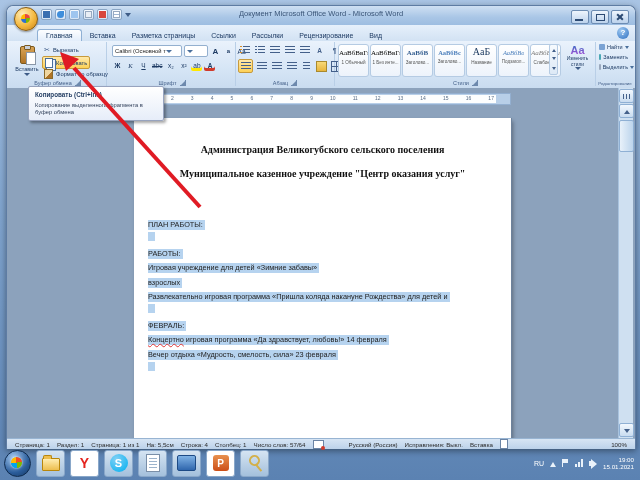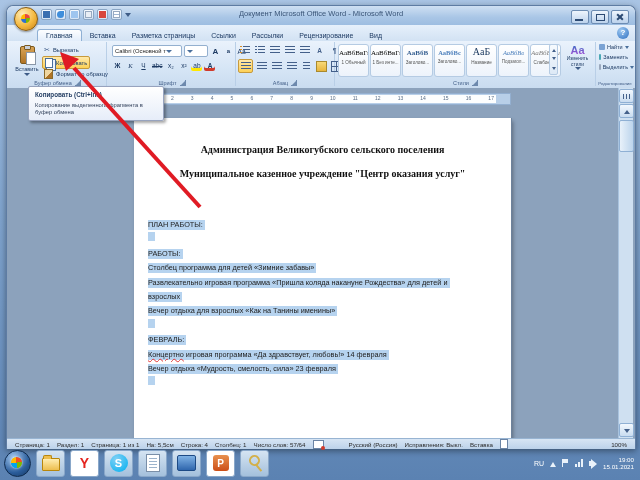--- a/index.html
+++ b/index.html
@@ -450,24 +450,23 @@
           <span>17</span>
       </div>
     </div>
     <div id="page" class="ab">
       <div id="dh1" class="dh">Администрация Великогубского сельского поселения</div>
       <div id="dh2" class="dh">Муниципальное казенное учреждение "Центр оказания услуг"</div>
       <div id="dlines">
           <div class="dline"><span class="hl">ПЛАН РАБОТЫ:</span></div>
           <div class="dline"><span class="selblock"></span></div>
           <div class="dline"><span class="hl">РАБОТЫ:</span></div>
-          <div class="dline"><span class="hl">Столбец программа для детей «Зимние забавы»</span></div>
+          <div class="dline"><span class="hl">Игровая учреждение для детей «Зимние забавы»</span></div>
+          <div class="dline"><span class="hl">взрослых</span></div>
           <div class="dline"><span class="hl">Развлекательно игровая программа «Пришла коляда накануне Рождества» для детей и</span></div>
-          <div class="dline"><span class="hl">взрослых</span></div>
-          <div class="dline"><span class="hl">Вечер отдыха для взрослых «Как на Танины именины»</span></div>
           <div class="dline"><span class="selblock"></span></div>
           <div class="dline"><span class="hl">ФЕВРАЛЬ:</span></div>
           <div class="dline"><span class="hl"><span class="sq">Концертно</span> игровая программа «Да здравствует, любовь!» 14 февраля</span></div>
           <div class="dline"><span class="hl">Вечер отдыха «Мудрость, смелость, сила» 23 февраля</span></div>
           <div class="dline"><span class="selblock"></span></div>
         </div>
     </div>
     <div id="vscroll" class="ab">
       <div class="scbtn rulbtn">
           <i></i>

